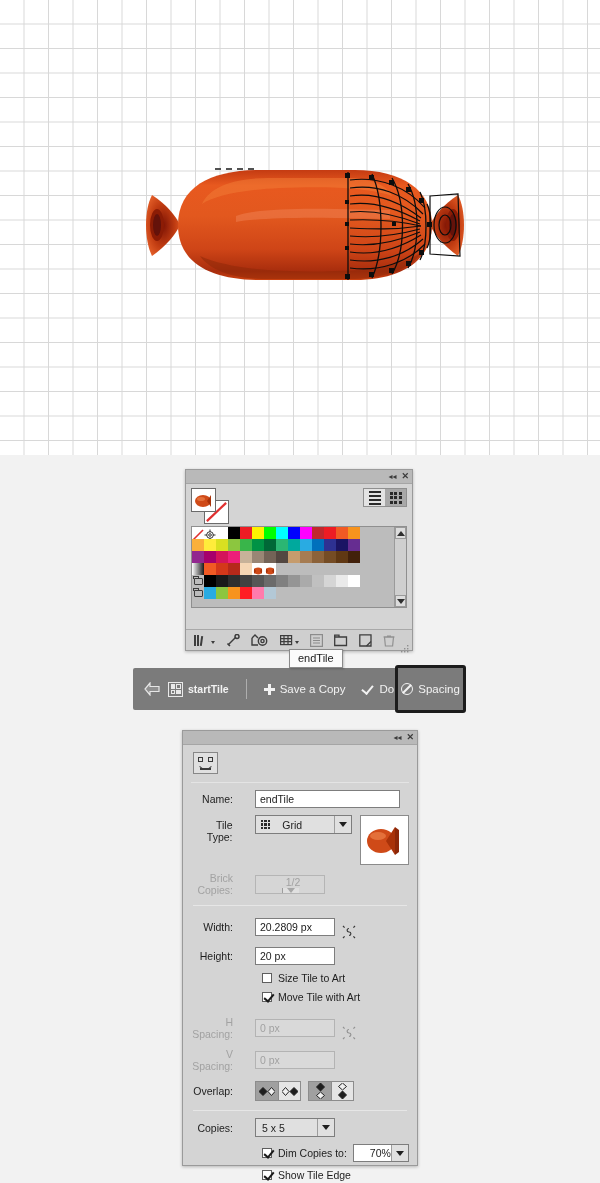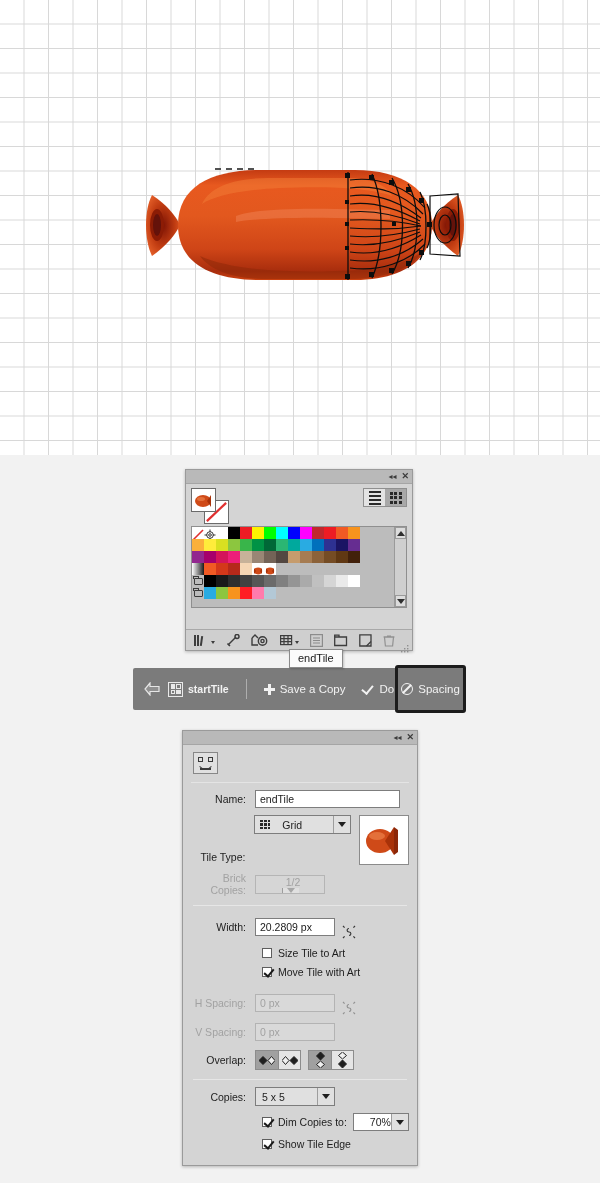--- a/index.html
+++ b/index.html
@@ -191,21 +191,21 @@
   .tile-tool-glyph .sq { position:absolute; width:5px;height:5px;border:1.3px solid #3a3a3a; }
   .tile-tool-glyph .sq.a { left:0; top:0;} .tile-tool-glyph .sq.b { right:0; top:0;}
   .tile-tool-glyph .arr { position:absolute; left:2px; bottom:0px; width:11px; height:1.4px; background:#3a3a3a; }
   .tile-tool-glyph .arr::before,.tile-tool-glyph .arr::after{content:'';position:absolute;width:4px;height:1.4px;background:#3a3a3a;}
   .tile-tool-glyph .arr::before{left:-1px;top:-1.6px;transform:rotate(40deg);}
   .tile-tool-glyph .arr::after{right:-1px;top:-1.6px;transform:rotate(-40deg);}
 
   .po-divider { height: 1px; background: #b0b0b0; border-bottom: 1px solid #e4e4e4; margin: 2px 8px 0 8px; }
 
   .po-row { display: flex; align-items: center; margin: 7px 0 0 0; padding: 0 8px; }
-  .po-label { width: 64px; text-align: right; padding-right: 9px; font-size: 10.5px; color:#1d1d1d; }
+  .po-label { width: 64px; text-align: right; padding-right: 22px; font-size: 10.5px; color:#1d1d1d; }
   .po-label.dim { color: #a2a2a2; }
   .po-input {
     height: 18px; background: #ffffff; border: 1px solid #7d7d7d;
     font-size: 10.5px; color: #1a1a1a;
     padding: 0 4px; display:flex; align-items:center;
   }
   .po-input.dim { background: #d9d9d9; border-color:#b3b3b3; color:#a2a2a2; }
 
   .po-select {
     height: 19px; background: #e0e0e0; border: 1px solid #7d7d7d;
@@ -664,21 +664,21 @@
     </div>
 
     <div class="po-divider"></div>
 
     <div class="po-row">
       <span class="po-label">Name:</span>
       <span class="po-input" style="width:145px;">endTile</span>
     </div>
 
     <div class="po-row" style="align-items:flex-start;">
-      <span class="po-label" style="padding-top:4px;margin-top:32px;">Tile Type:</span>
+      <span class="po-label" style="padding-top:4px;">Tile Type:</span>
       <span class="po-select" style="width:98px;">
         <span class="grid-glyph">
             <i></i>
             <i></i>
             <i></i>
             <i></i>
             <i></i>
             <i></i>
             <i></i>
             <i></i>
@@ -718,20 +718,24 @@
       <span class="link-glyph" style="margin-top:11px;">
         <svg width="14" height="16" viewBox="0 0 14 16">
             <g stroke="#3a3a3a" stroke-width="1.2" fill="none">
               <path d="M7 4.5 C4.5 4.5 4.5 8 7 8 C9.5 8 9.5 11.5 7 11.5"></path>
               <path d="M1 2 L2.6 3.6 M13 2 L11.4 3.6 M1 14 L2.6 12.4 M13 14 L11.4 12.4"></path>
             </g>
           </svg>
       </span>
     </div>
 
+    <div class="po-row">
+      <span class="po-label">Height:</span>
+      <span class="po-input" style="width:80px;">20 px</span>
+    </div>
 
     <div class="chk-row">
       <span class="chk"></span>
       <span class="chk-label">Size Tile to Art</span>
     </div>
 
     <div class="chk-row">
       <span class="chk on"></span>
       <span class="chk-label">Move Tile with Art</span>
     </div>

